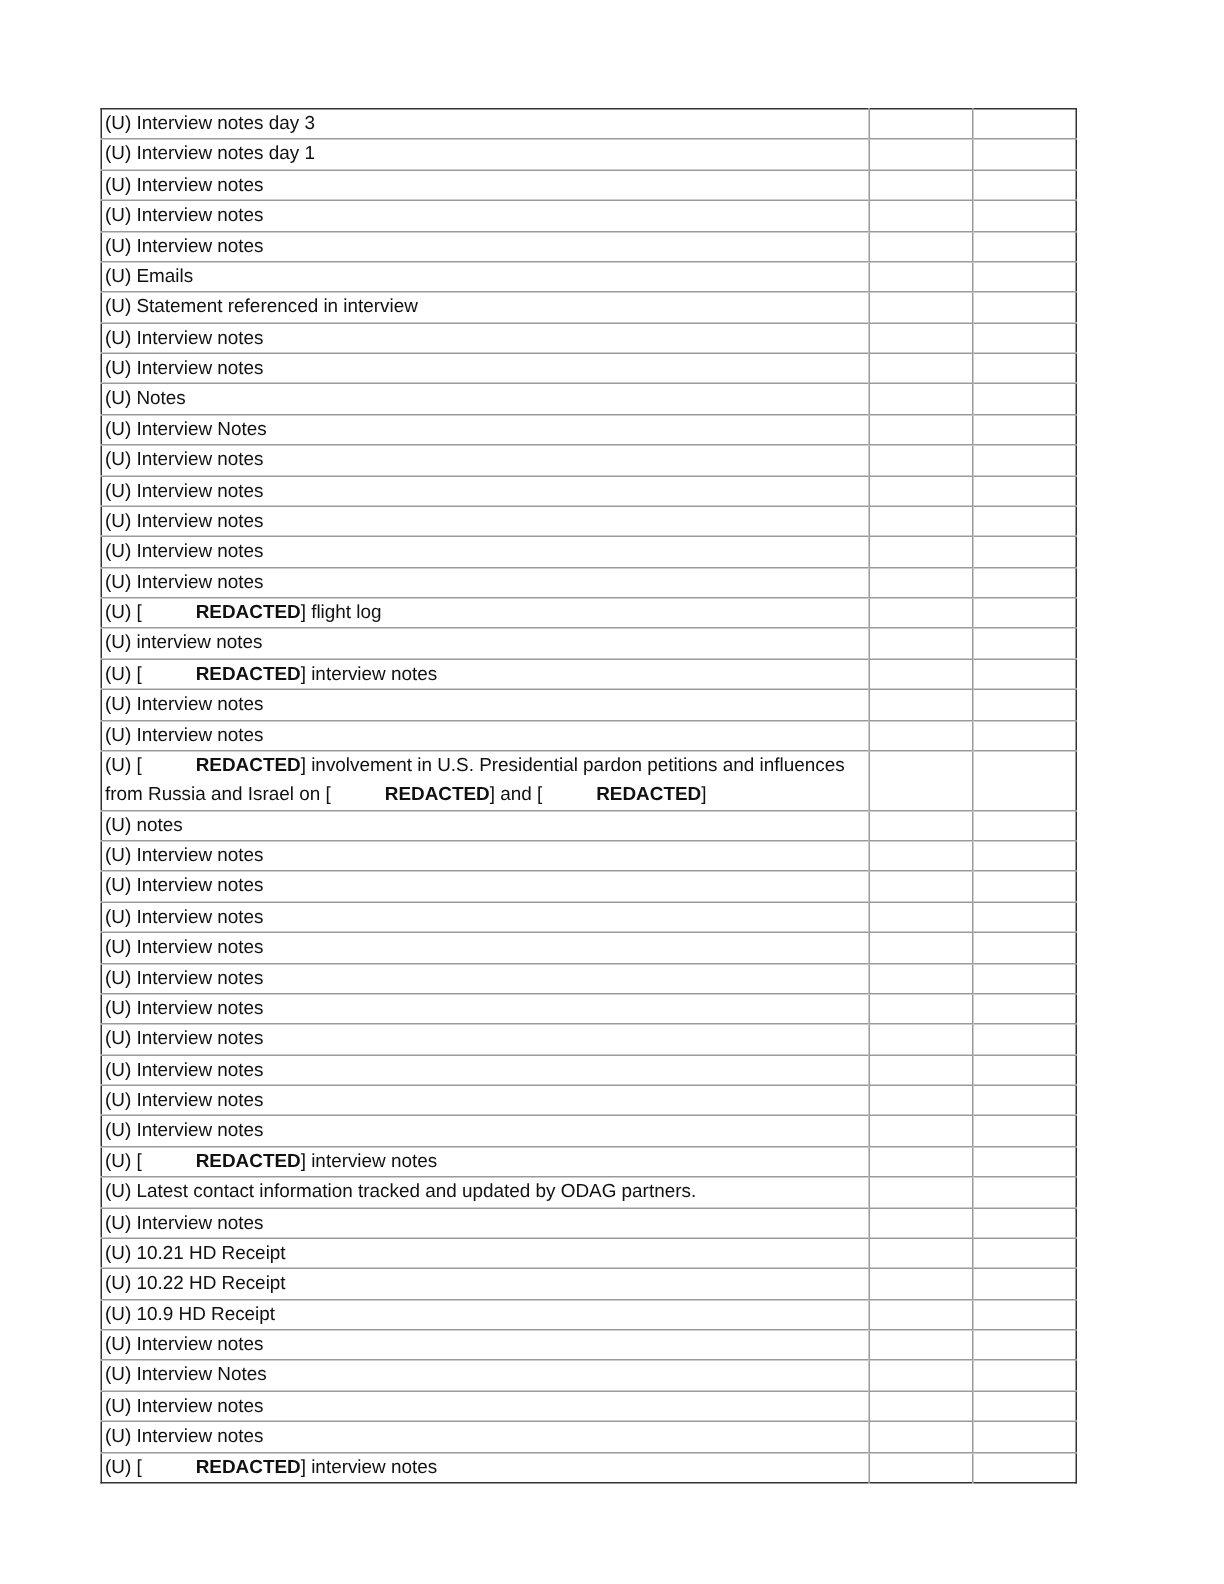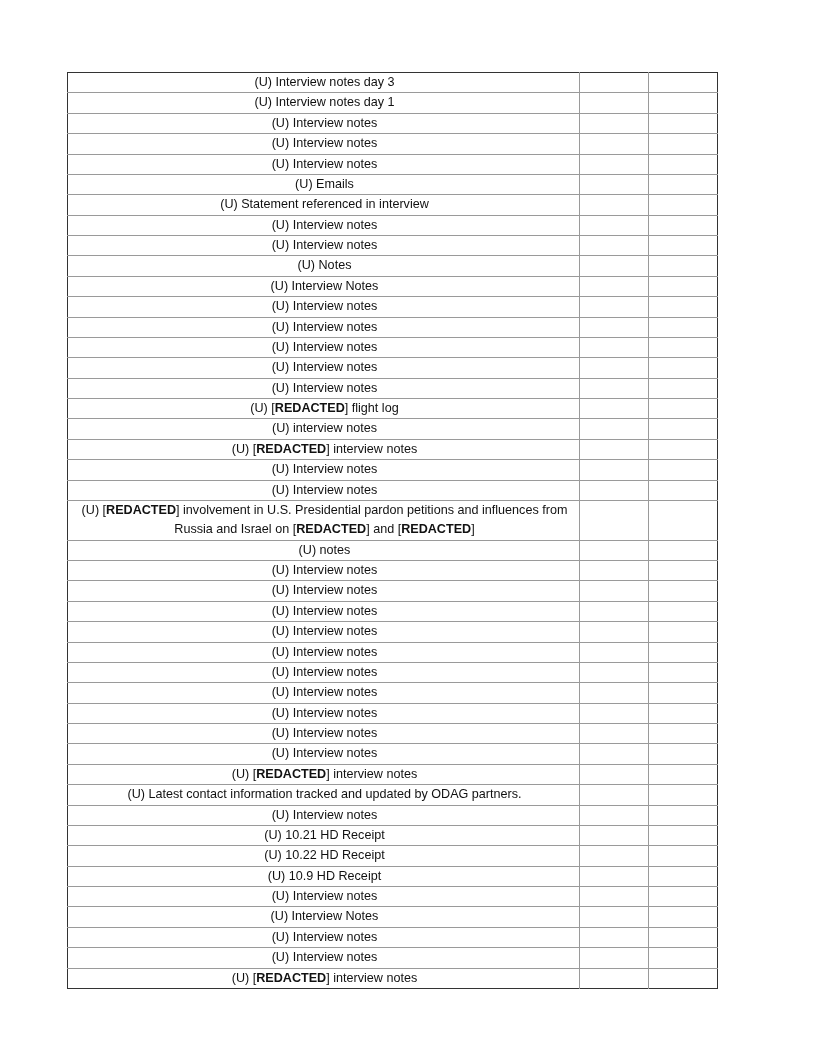--- a/index.html
+++ b/index.html
@@ -1,28 +1,28 @@
 <!DOCTYPE html>
 <html><head>
 <meta charset="utf-8">
 <style>
   html, body { margin: 0; padding: 0; background: #ffffff; }
   body { width: 816px; height: 1056px; position: relative; overflow: hidden;
          font-family: "Liberation Sans", sans-serif; }
   .tbl { position: absolute; left: 67px; top: 72px; width: 651px;
-         border-collapse: collapse; border: 1.5px solid #333; table-layout: fixed; text-align: center; }
+         border-collapse: collapse; border: 1.5px solid #333; table-layout: fixed; }
   .tbl td { border-top: 1px solid #9a9a9a; border-left: 1px solid #9a9a9a;
             padding: 0 0 0 2px; font-size: 12.6px; line-height: 19.38px;
             color: #111; vertical-align: top; height: 19.38px; box-sizing: border-box; }
   .tbl td:first-child { border-left: none; }
   .tbl tr:first-child td { border-top: none; }
   .c1 { width: 512px; }
   .c2 { width: 69px; }
   .c3 { width: 69px; }
-  b { font-weight: bold; }
+  b { font-weight: bold; padding-left: 36px; }
 </style>
 </head>
 <body>
 
 <table class="tbl">
   <colgroup>
       <col class="c1">
       <col class="c2">
       <col class="c3">
     </colgroup>

